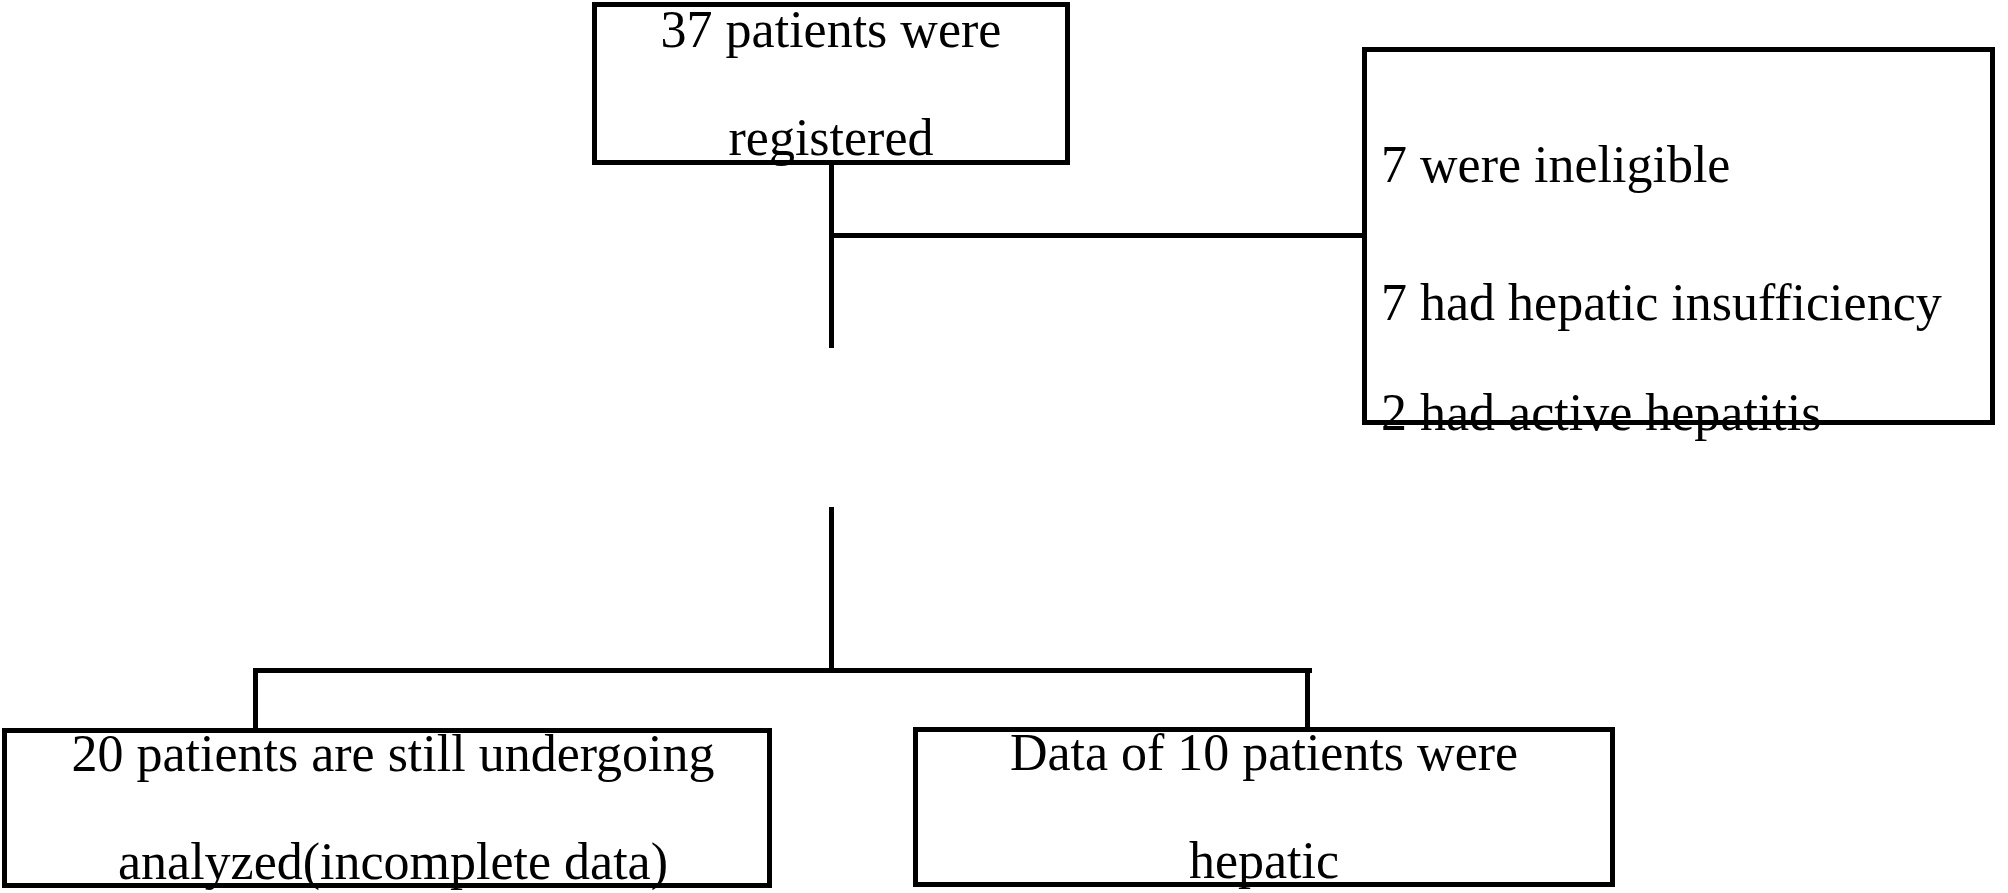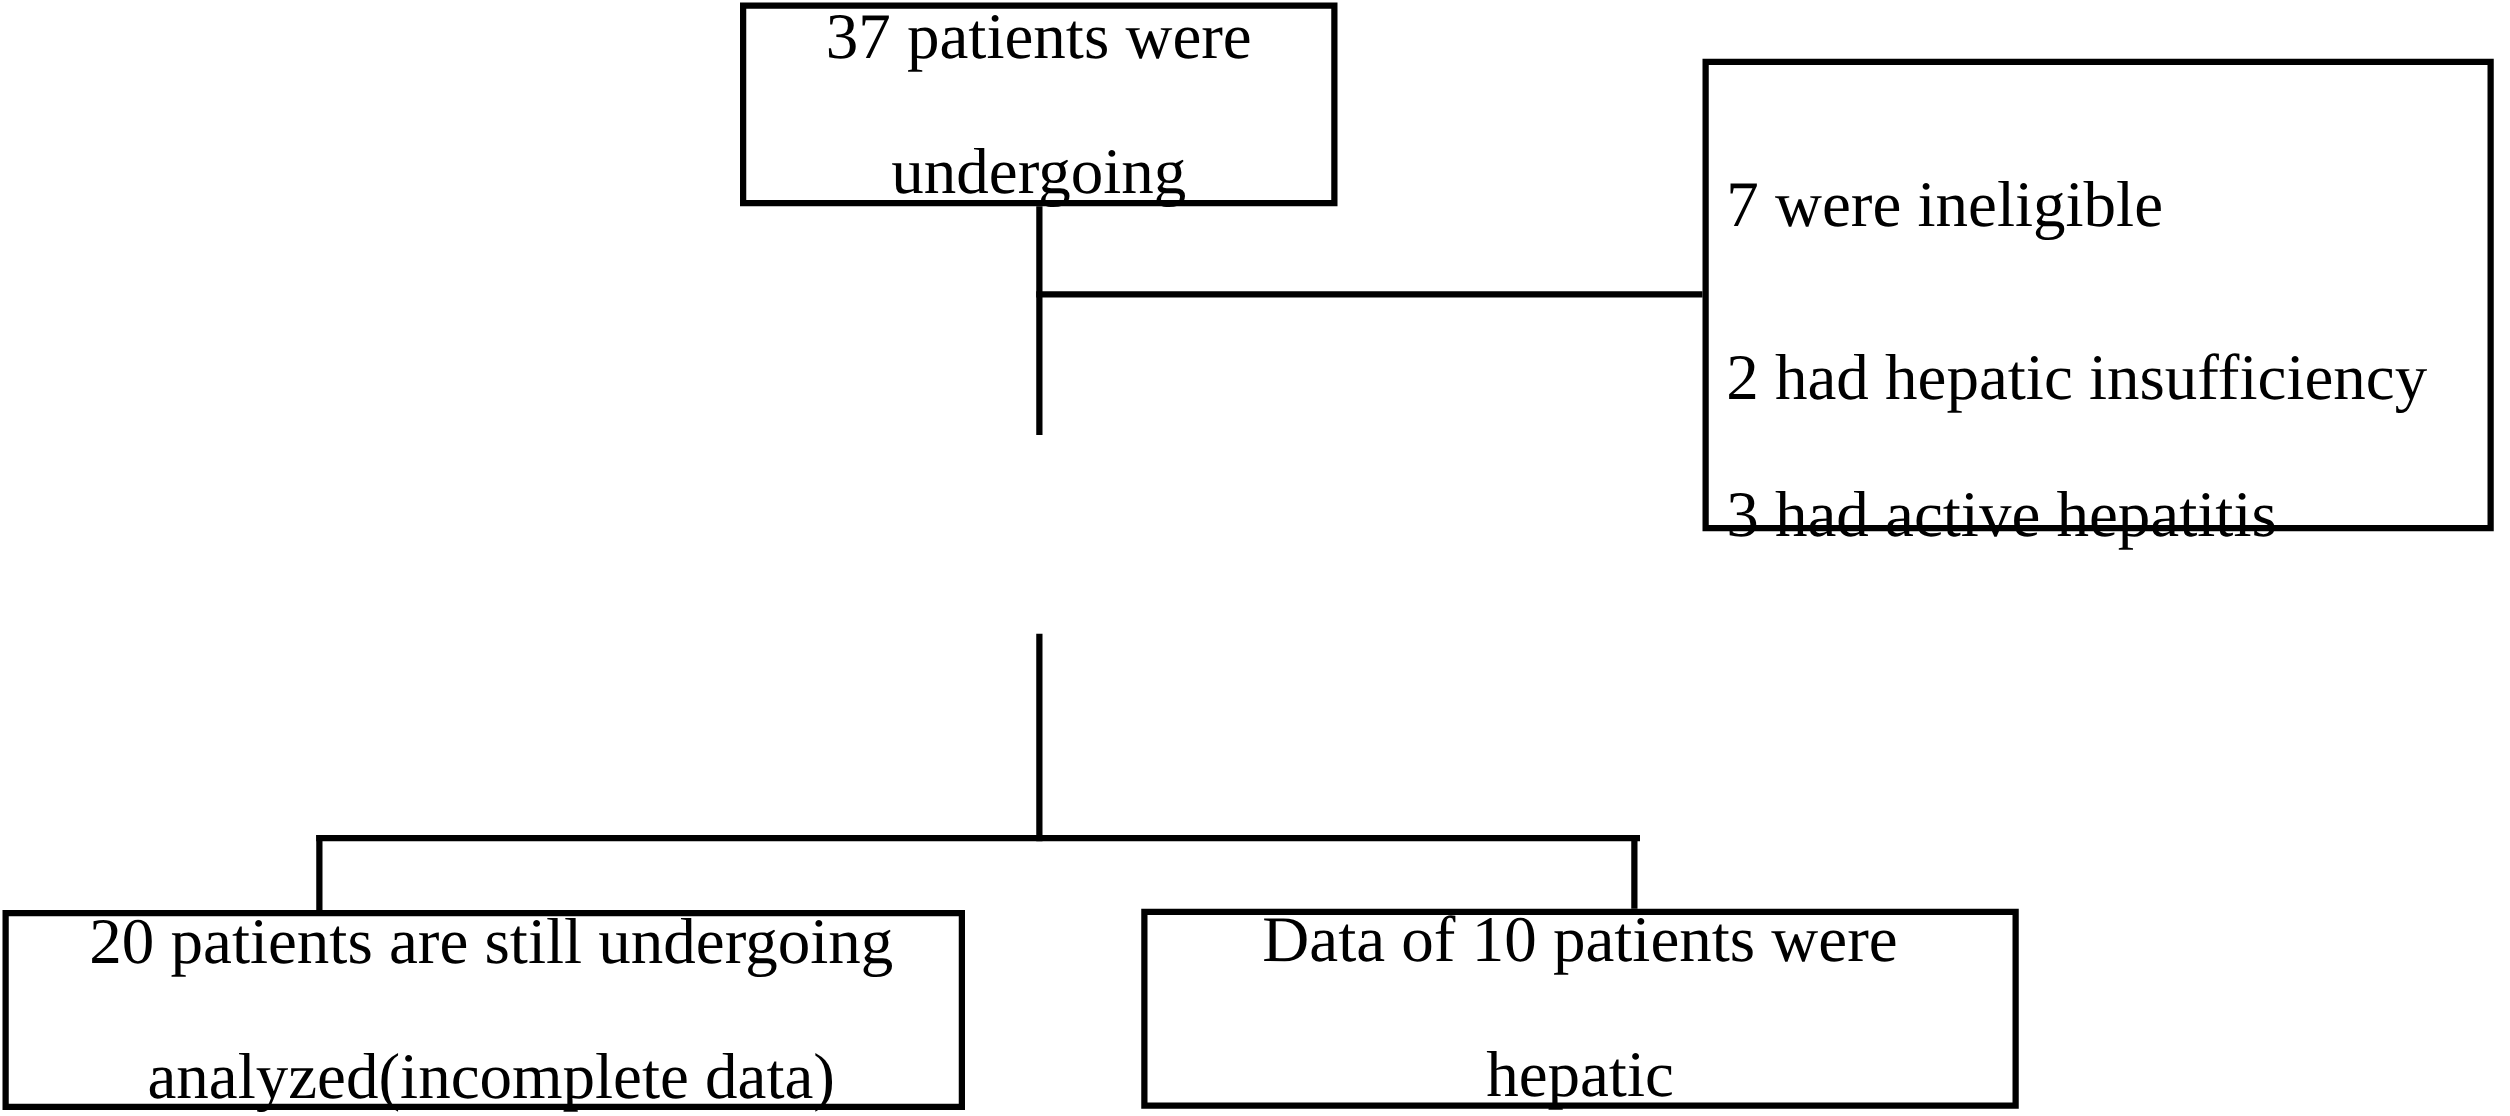--- a/index.html
+++ b/index.html
@@ -54,27 +54,27 @@
   .conn-v3 { left: 253px;  top: 668px; width: 5px;    height: 60px; }
   .conn-v4 { left: 1305px; top: 668px; width: 5px;    height: 59px; }
 </style>
 </head>
 <body>
 
 <div class="canvas">
 
   <div class="box box-registered">
     <div class="txt">37 patients were</div>
-    <div class="txt">undergoing</div>
+    <div class="txt">registered</div>
   </div>
 
   <div class="box box-excluded">
     <div class="txt first">7 were ineligible</div>
-    <div class="txt">2 had hepatic insufficiency</div>
-    <div class="txt">3 had active hepatitis</div>
+    <div class="txt">7 had hepatic insufficiency</div>
+    <div class="txt">2 had active hepatitis</div>
   </div>
 
 
   <div class="box box-undergoing">
     <div class="txt">20 patients are still undergoing</div>
     <div class="txt">analyzed(incomplete data)</div>
   </div>
 
   <div class="box box-analyzed">
     <div class="txt">Data of 10 patients were</div>

